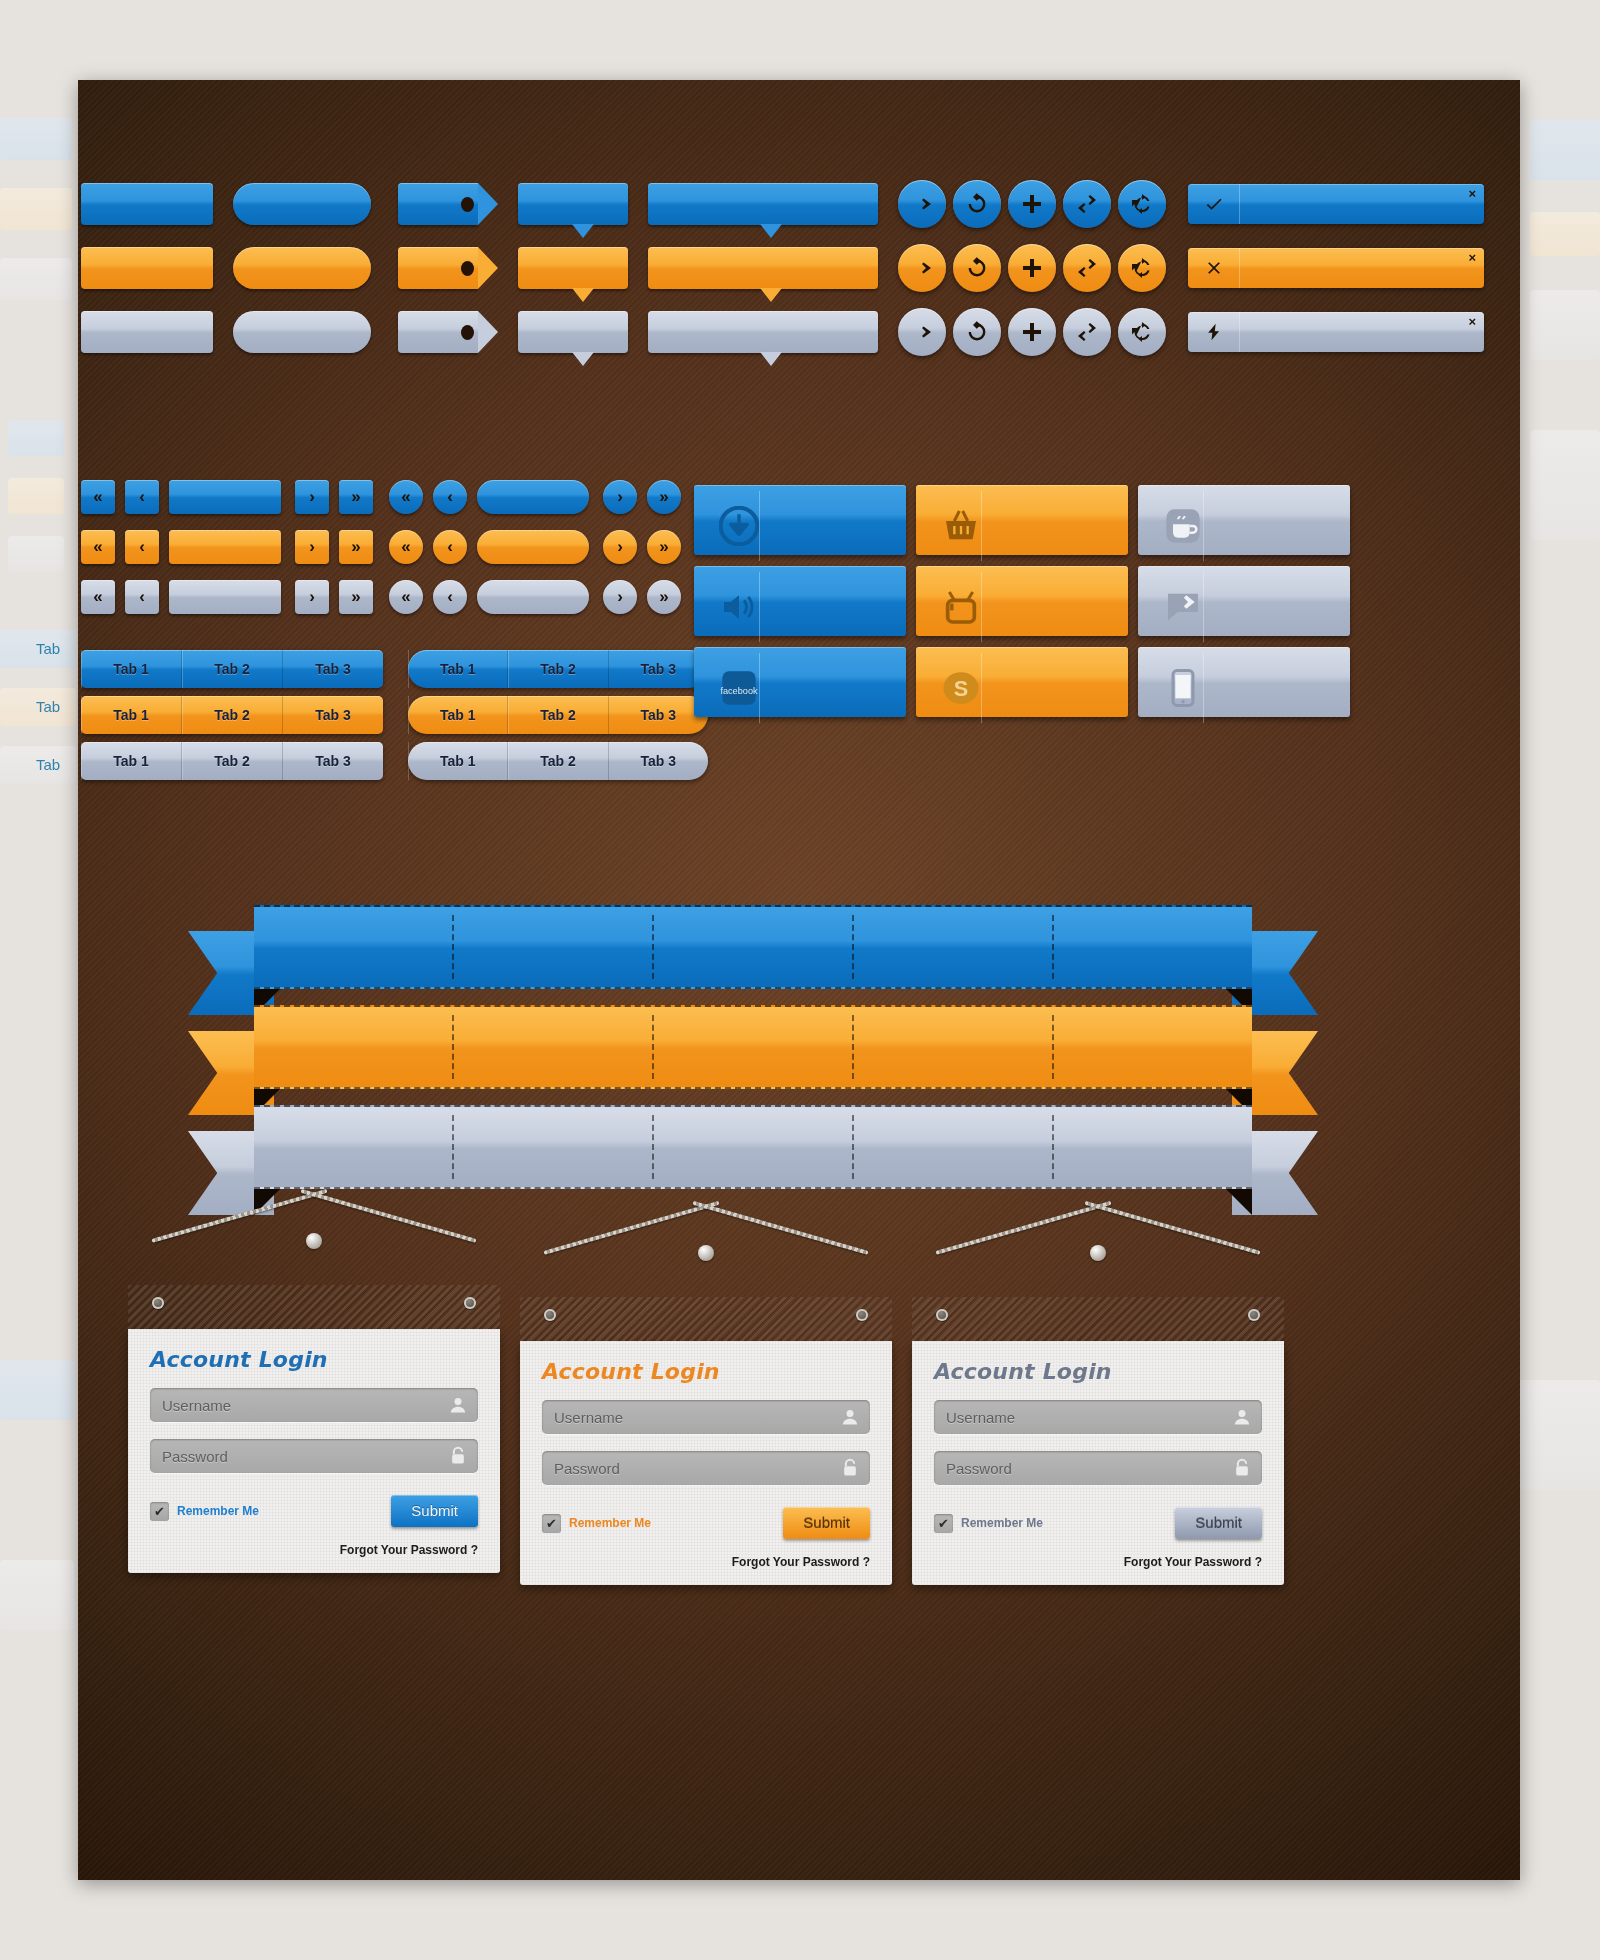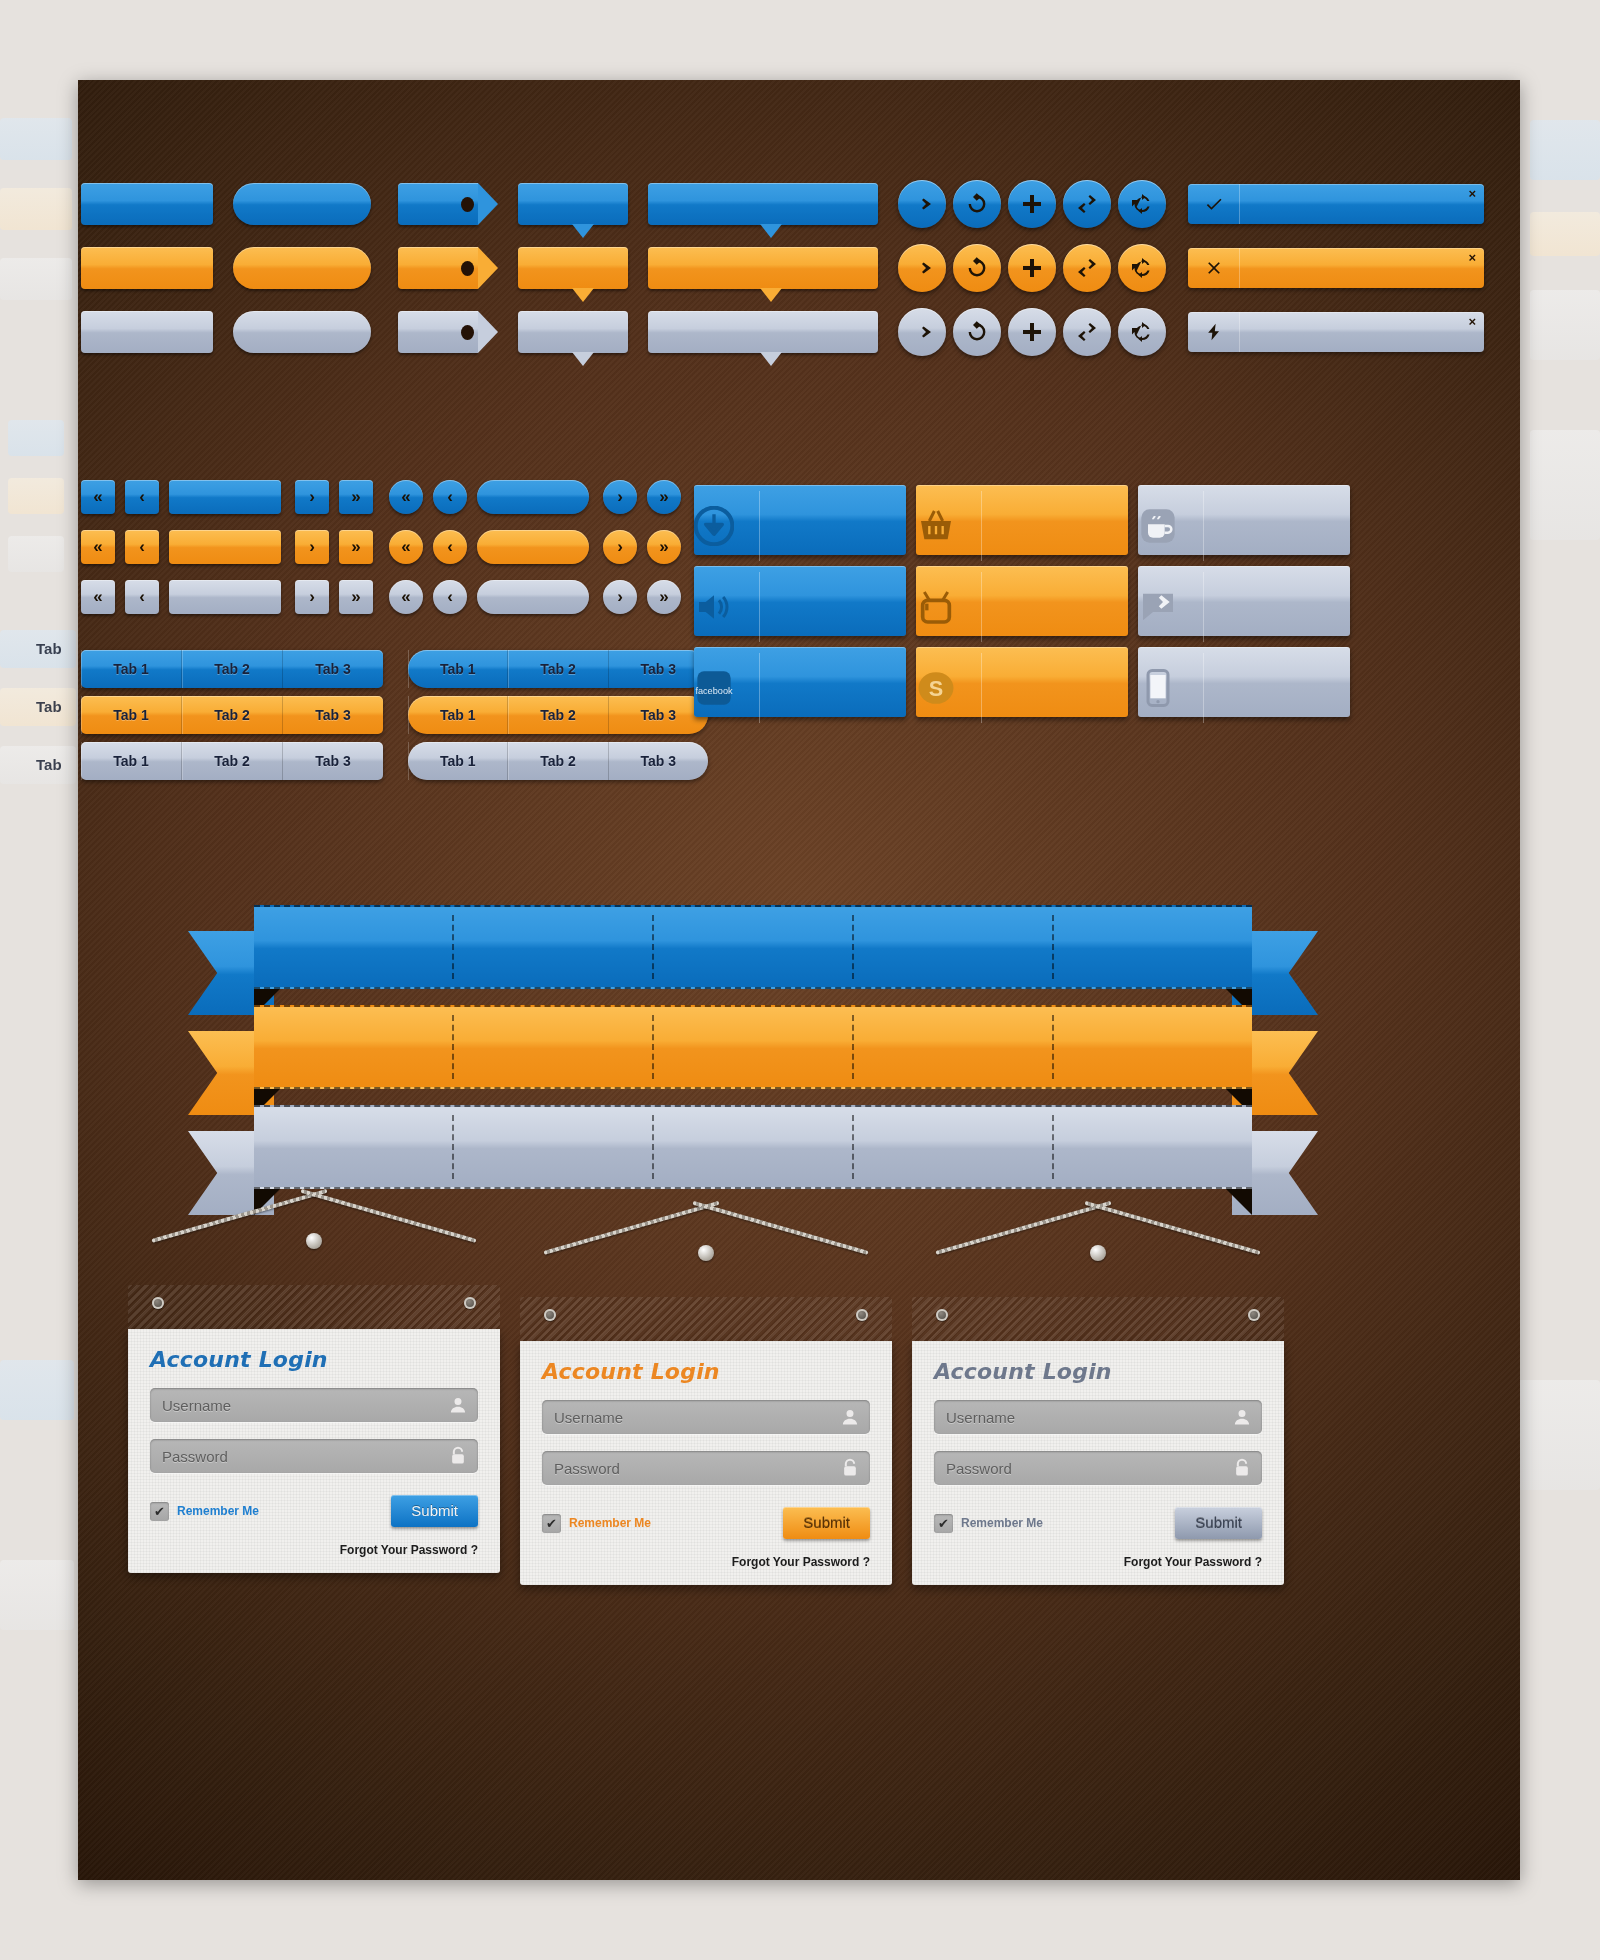--- a/index.html
+++ b/index.html
@@ -19,21 +19,21 @@
   .ghost-layer { position: absolute; inset: 0; pointer-events: none; }
   .ghost {
     position: absolute;
     border-radius: 4px;
     opacity: .55;
   }
   .ghost.blue  { background: linear-gradient(#dceaf7, #cfe3f4); }
   .ghost.orng  { background: linear-gradient(#fcf1dd, #fae7c9); }
   .ghost.gry   { background: linear-gradient(#f2f2f2, #e8e8e8); }
   .ghost-txt {
-    position: absolute; color: #0f172a; font-size: 15px; font-weight: bold;
+    position: absolute; color: #0369a1; font-size: 15px; font-weight: normal;
     opacity: .8;
   }
 
   
   #canvas {
     position: absolute;
     left: 78px; top: 80px;
     width: 1442px; height: 1800px;
     background:
       repeating-linear-gradient(135deg, rgba(255,255,255,.022) 0 2px, rgba(0,0,0,.03) 2px 4px),
@@ -140,21 +140,21 @@
   }
   .tabs .tab:last-child { border-right: none; box-shadow: none; }
 
   
   .tile {
     height: 70px; border-radius: 3px; display: flex; align-items: center;
     box-shadow: 0 3px 5px rgba(0,0,0,.45), inset 0 1px 0 rgba(255,255,255,.3);
   }
   .tile .ticon {
     width: 66px; height: 100%;
-    display: flex; align-items: center; justify-content: flex-start;
+    display: flex; align-items: center; justify-content: flex-end;
     border-right: 1px solid rgba(255,255,255,.3);
     margin-top: 11px;
   }
   .tile .ticon svg { width: 40px; height: 40px; }
 
   
   .ribbon-wrap { position: absolute; height: 100px; }
   .ribbon-main {
     position: absolute; left: 66px; top: 0;
     width: 998px; height: 84px;

